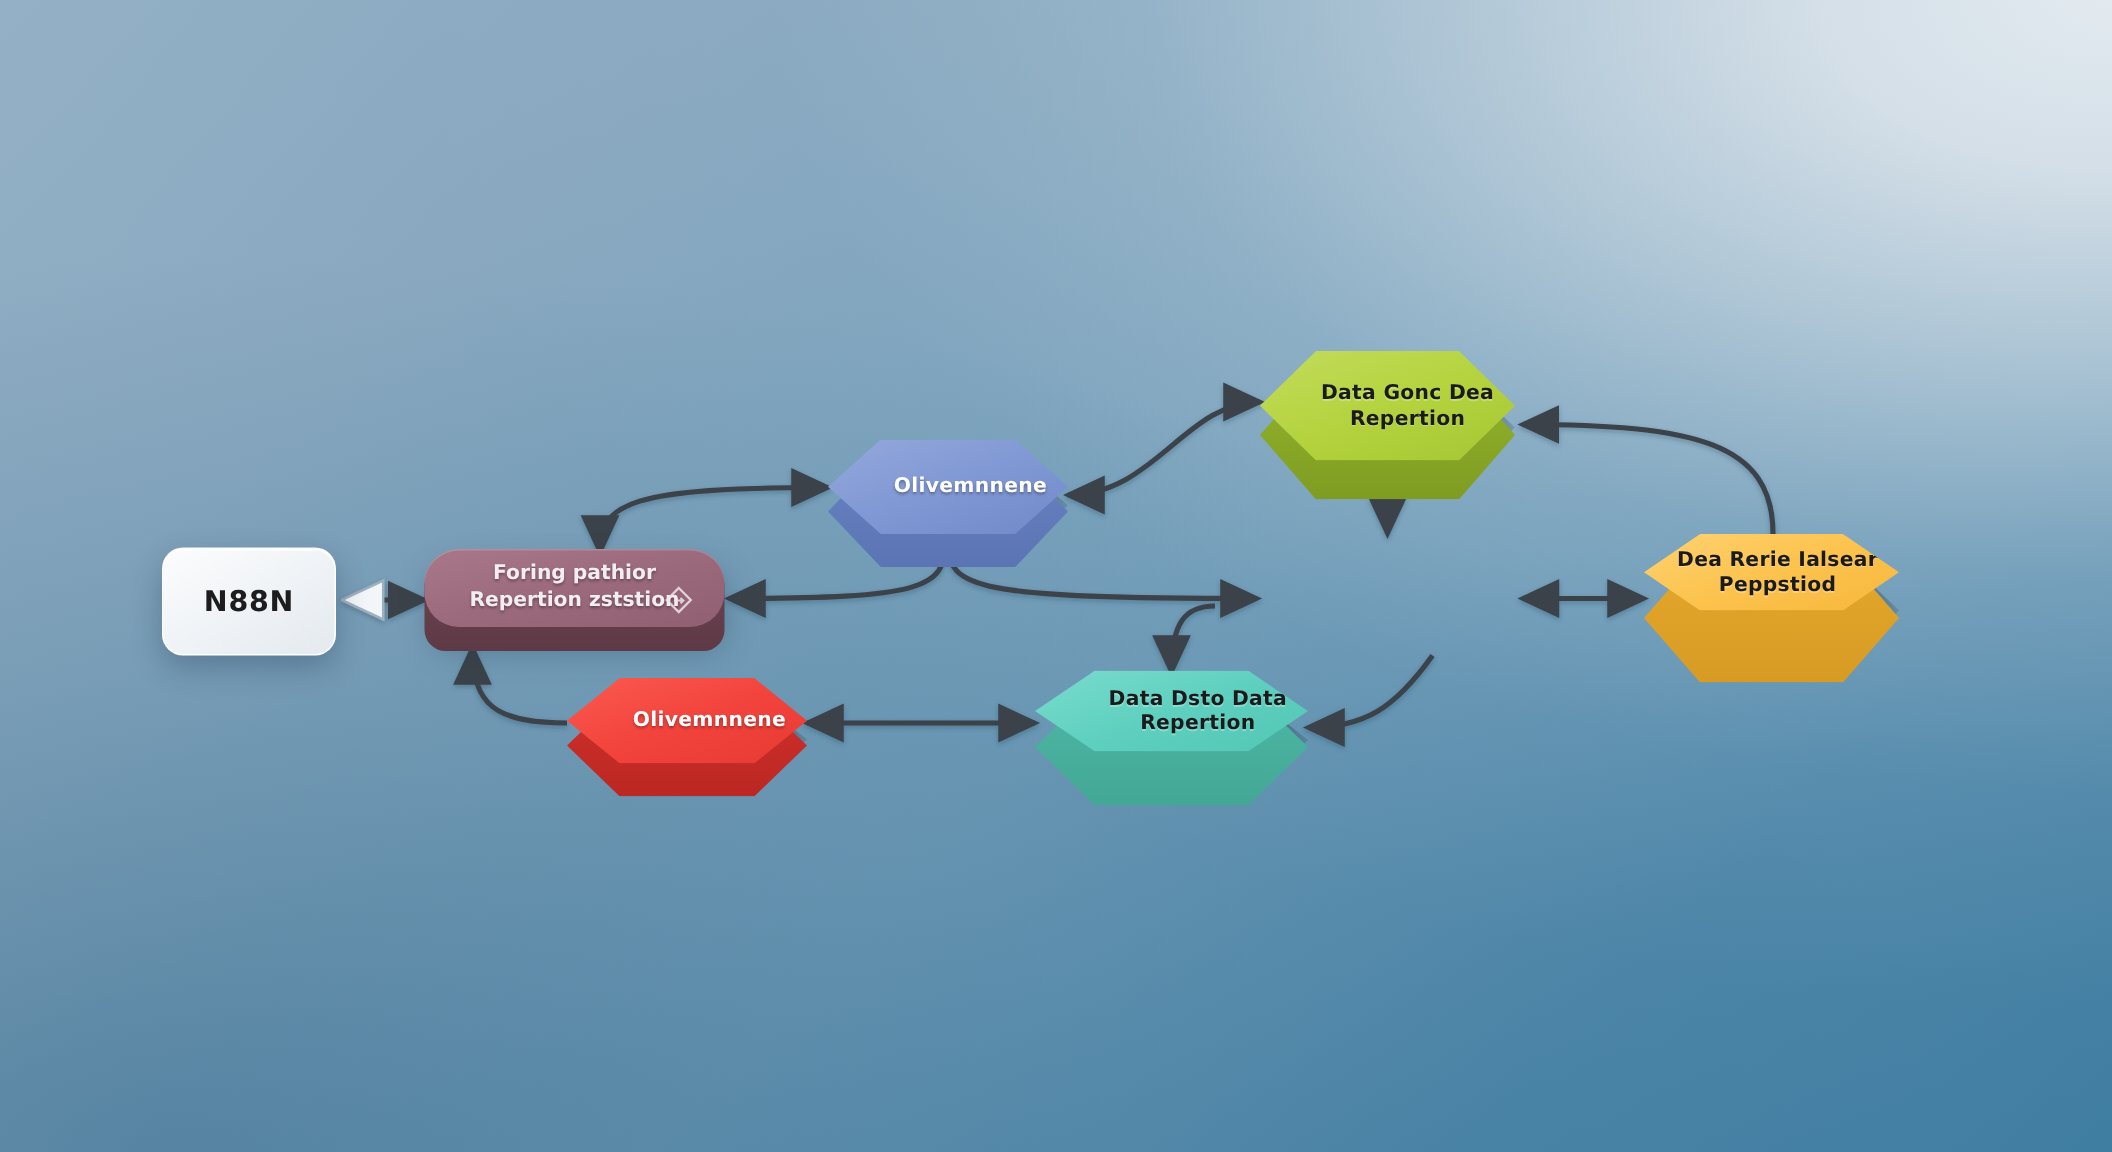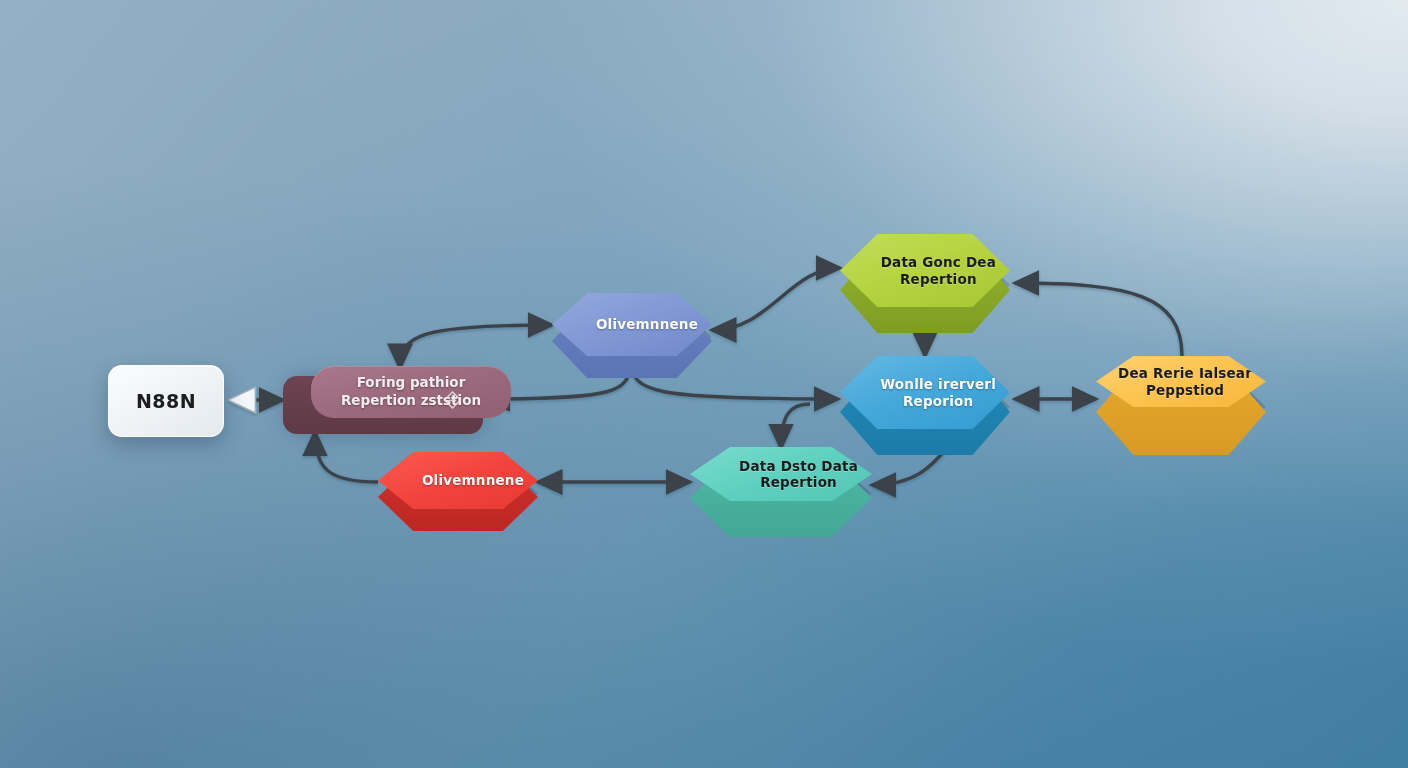--- a/index.html
+++ b/index.html
@@ -75,21 +75,21 @@
     position:absolute;filter:blur(10px);background:rgba(26,52,74,.32);border-radius:16px;
   }
   .proc-base{
     position:absolute;border-radius:14px;
     background:linear-gradient(180deg,#6d4451 0%,#5e3a46 100%);
   }
   .proc-face{
     position:absolute;border-radius:23px;
     background:linear-gradient(165deg,#a8788a 0%,#9d6b7e 45%,#905f72 100%);
     box-shadow:inset 0 1px 0 rgba(255,255,255,.18);
-    display:flex;align-items:center;justify-content:center;margin-left:28px;
+    display:flex;align-items:center;justify-content:center;
   }
   .proc-label{
     font-size:13.5px;font-weight:700;color:#f2eef0;line-height:1.3;text-align:center;
     text-shadow:0 1px 2px rgba(0,0,0,.35);
   }
   .proc-icon{
     position:absolute;right:20px;top:50%;transform:translateY(-50%);
     width:21px;height:21px;opacity:.85;
   }
 </style>
@@ -179,30 +179,20 @@
     <div class="hex-shadow" style="left:5px;top:16px;width:165px;height:70px;"></div>
     <div class="hex-side" style="top:13px;background:linear-gradient(180deg,#93b52c 0%,#7f9c22 100%);"></div>
     <div class="hex-face" style="height:73px;background:linear-gradient(160deg,#c3dc5b 0%,#b4d33f 50%,#a6c633 100%);">
       <div class="hex-label lbl-dark">
         <div>Data Gonc Dea</div>
         <div>Repertion</div>
       </div>
     </div>
   </div>
 
-  <div class="hex-wrap" style="left:840px;top:356px;width:170px;height:86px;">
-    <div class="hex-shadow" style="left:5px;top:16px;width:165px;height:70px;"></div>
-    <div class="hex-side" style="top:13px;background:linear-gradient(180deg,#2289b8 0%,#1d7ba8 100%);"></div>
-    <div class="hex-face" style="height:73px;background:linear-gradient(160deg,#63b9e2 0%,#45a7da 50%,#349cd1 100%);">
-      <div class="hex-label lbl-light">
-        <div>Wonlle irerverl</div>
-        <div>Reporion</div>
-      </div>
-    </div>
-  </div>
 
   <div class="hex-wrap" style="left:1096px;top:356px;width:170px;height:86px;">
     <div class="hex-shadow" style="left:5px;top:16px;width:165px;height:70px;"></div>
     <div class="hex-side" style="top:13px;background:linear-gradient(180deg,#e6a92e 0%,#d79a23 100%);"></div>
     <div class="hex-face" style="height:51px;background:linear-gradient(160deg,#ffd272 0%,#fcc34e 50%,#f7b73c 100%);">
       <div class="hex-label lbl-dark">
         <div>Dea Rerie Ialsear</div>
         <div>Peppstiod</div>
       </div>
     </div>

